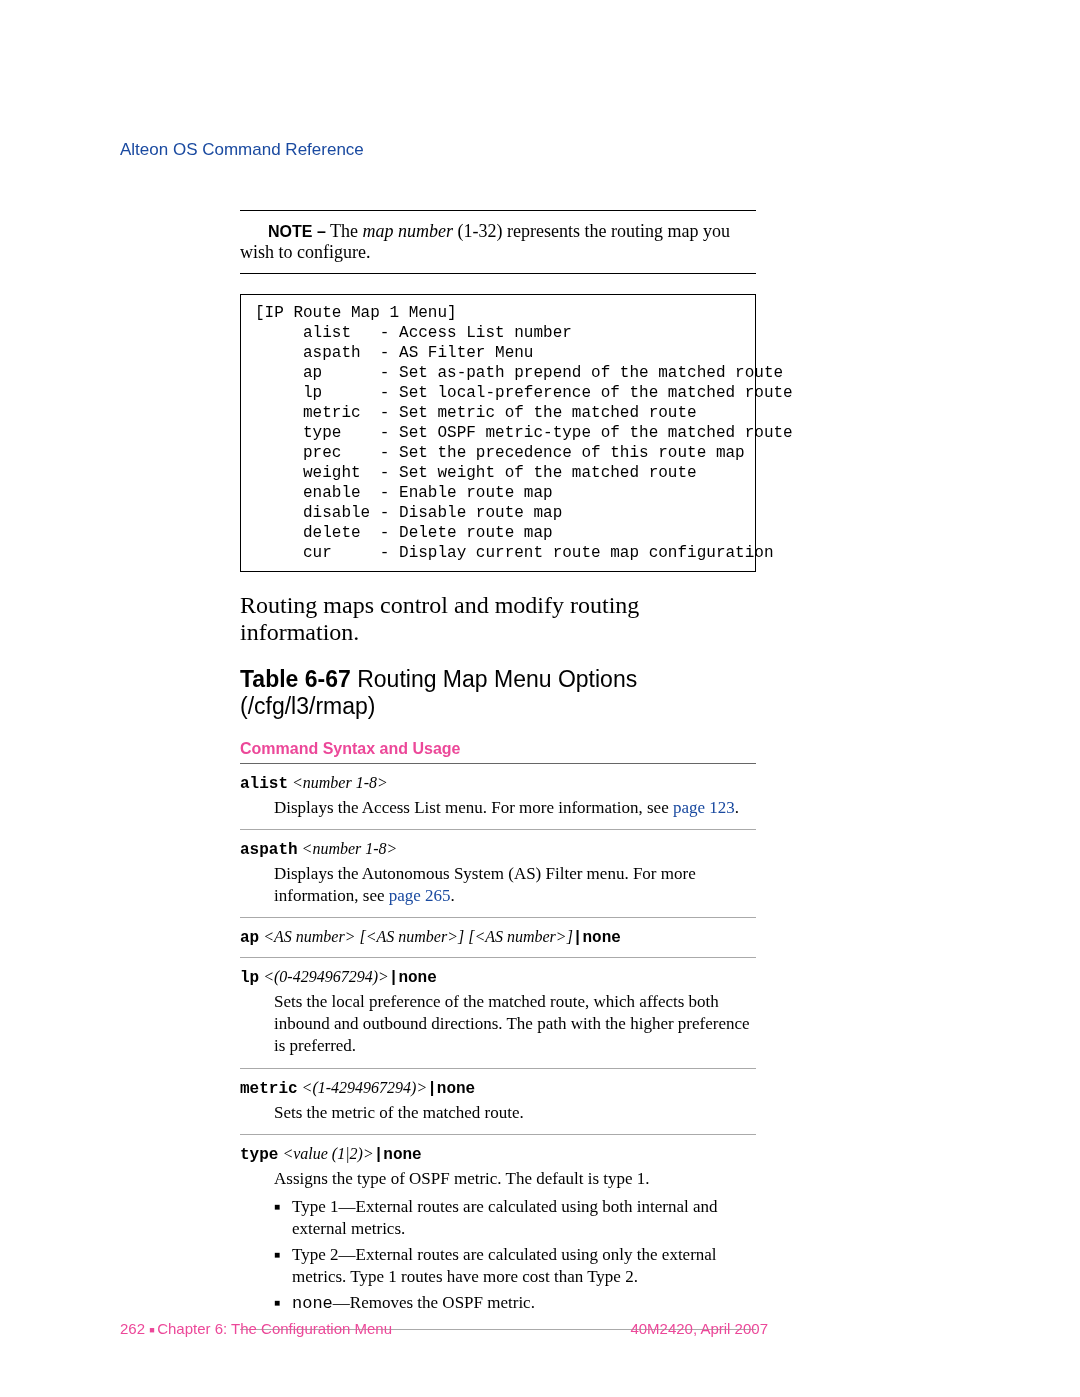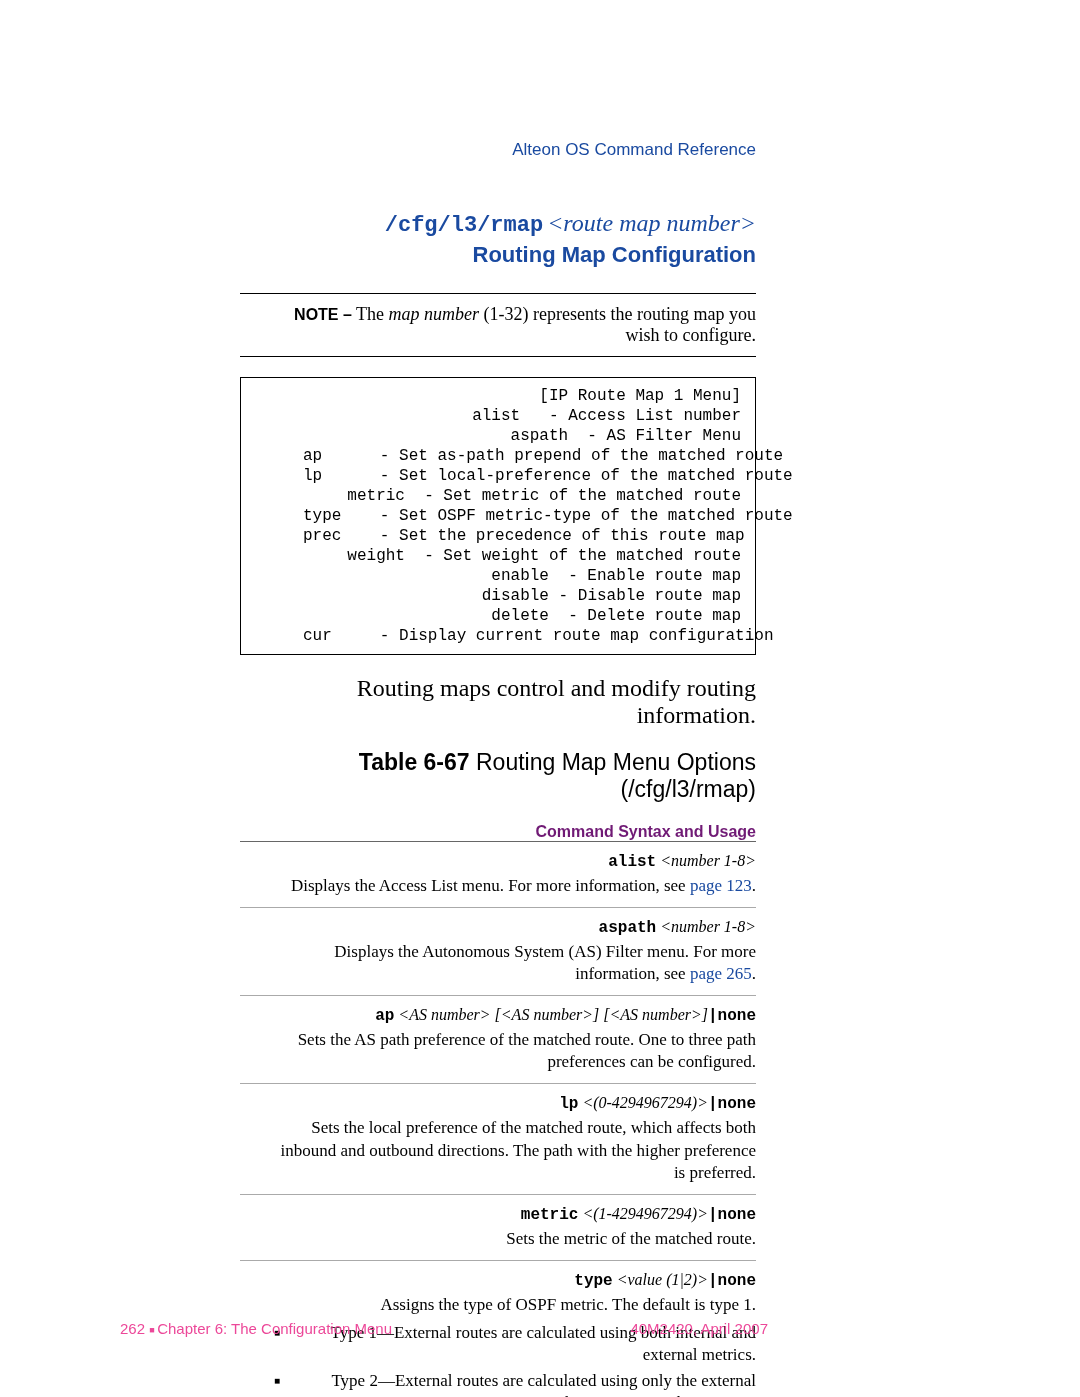--- a/index.html
+++ b/index.html
@@ -8,21 +8,20 @@
     background: #fff;
     font-family: "Times New Roman", Times, serif;
     color: #000;
   }
   .page {
     width: 876px;
     height: 1397px;
     position: relative;
     box-sizing: border-box;
     padding: 140px 120px 60px 120px;
-    text-align: right;
   }
   .header {
     color: #1a4aa0;
     font-family: "Helvetica Neue", Arial, sans-serif;
     font-size: 17px;
     margin-bottom: 50px;
   }
   .section-title {
     margin-left: 120px;
     margin-bottom: 25px;
@@ -79,25 +78,26 @@
   .table-caption {
     margin-left: 120px;
     margin-top: 20px;
     font-family: Arial, sans-serif;
     font-size: 23px;
   }
   .table-caption b { font-weight: bold; }
   .syntax-header {
     margin-left: 120px;
     margin-top: 20px;
-    color: #701a75;
+    color: #ec4899;
     font-family: Arial, sans-serif;
     font-weight: bold;
     font-size: 16px;
     border-bottom: 1px solid #666;
+    padding-bottom: 5px;
   }
   .cmd-entry {
     margin-left: 120px;
     border-bottom: 1px solid #aaa;
     padding: 10px 0 10px 0;
     font-size: 17px;
   }
   .cmd-entry:last-of-type { border-bottom: 1px solid #aaa; }
   .cmd-line {
     font-family: "Courier New", monospace;
@@ -148,26 +148,20 @@
   }
   .footer .sq { font-size: 9px; vertical-align: middle; }
 </style>
 </head>
 <body>
 
 <div class="page">
 
   <div class="header">Alteon OS Command Reference</div>
 
-  <div class="section-title">
-    <span class="cmdpath">/cfg/l3/rmap</span>
-    <span> </span>
-    <span class="cmdparam">&lt;route map number&gt;</span>
-    <div class="subtitle">Routing Map Configuration</div>
-  </div>
 
   <div class="note-block">
     <span class="note-label">NOTE –</span><span> The </span><span class="italic">map number</span><span> (1-32) represents the routing map you wish to configure.</span>
   </div>
 
   <div class="code-box">[IP Route Map 1 Menu]
      alist   - Access List number
      aspath  - AS Filter Menu
      ap      - Set as-path prepend of the matched route
      lp      - Set local-preference of the matched route
@@ -203,21 +197,20 @@
     </div>
     <div class="cmd-desc">
       <span>Displays the Autonomous System (AS) Filter menu. For more information, see </span><span class="link">page 265</span><span>.</span>
     </div>
   </div>
 
   <div class="cmd-entry">
     <div class="cmd-line">
       <span>ap</span><span class="arg"> &lt;AS number&gt; [&lt;AS number&gt;] [&lt;AS number&gt;]</span><span>|</span><span>none</span>
     </div>
-    <div class="cmd-desc">Sets the AS path preference of the matched route. One to three path preferences can be configured.</div>
   </div>
 
   <div class="cmd-entry">
     <div class="cmd-line">
       <span>lp</span><span class="arg"> &lt;(0-4294967294)&gt;</span><span>|</span><span>none</span>
     </div>
     <div class="cmd-desc">Sets the local preference of the matched route, which affects both inbound and outbound directions. The path with the higher preference is preferred.</div>
   </div>
 
   <div class="cmd-entry">
@@ -229,20 +222,23 @@
 
   <div class="cmd-entry">
     <div class="cmd-line">
       <span>type</span><span class="arg"> &lt;value (1|2)&gt;</span><span>|</span><span>none</span>
     </div>
     <div class="cmd-desc">
       <span>Assigns the type of OSPF metric. The default is type 1.</span>
       <ul>
         <li>Type 1—External routes are calculated using both internal and external metrics.</li>
         <li>Type 2—External routes are calculated using only the external metrics. Type 1 routes have more cost than Type 2.</li>
+        <li>
+          <span class="mono">none</span><span>—Removes the OSPF metric.</span>
+        </li>
       </ul>
     </div>
   </div>
 
   <div class="footer">
     <div>
       <span>262</span>
       <span class="sq"> ■ </span>
       <span>Chapter 6: The Configuration Menu</span>
     </div>

